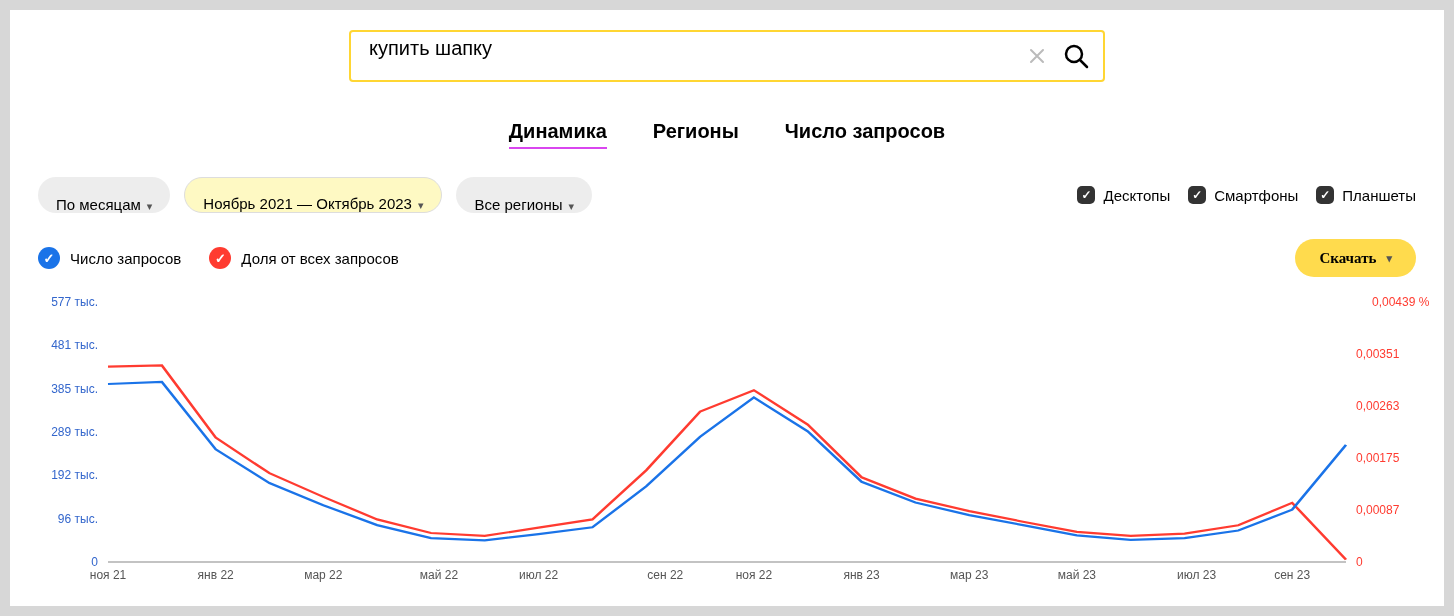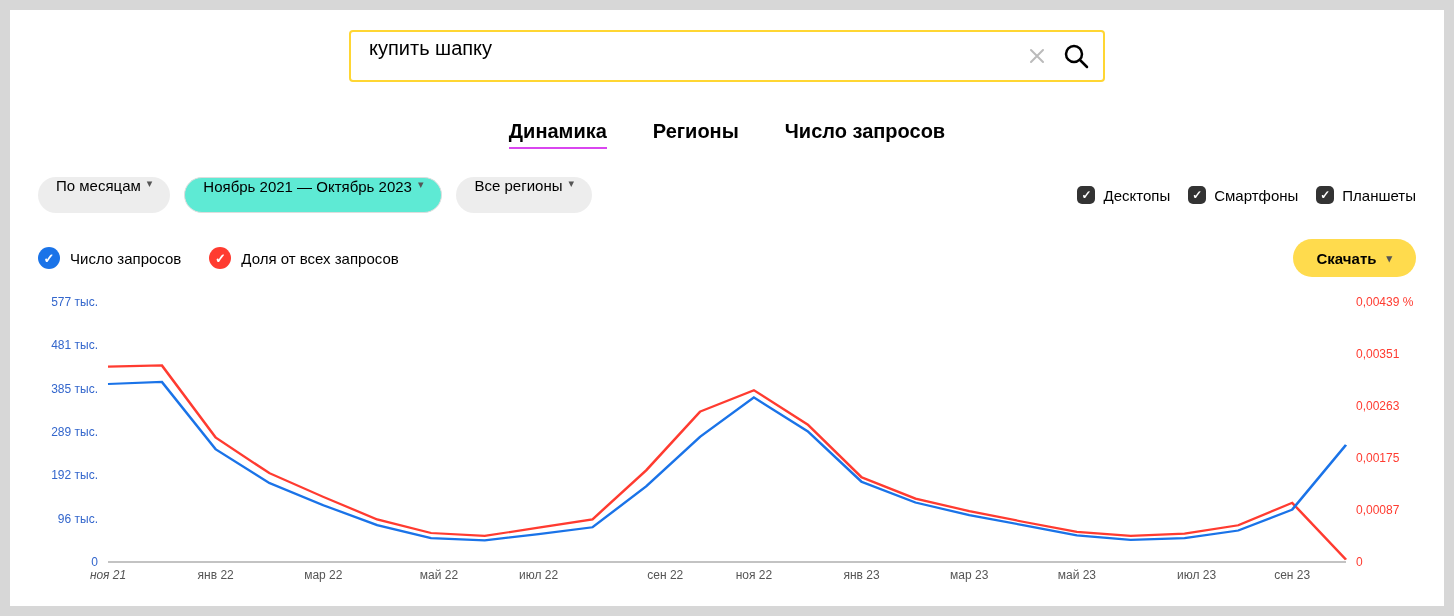--- a/index.html
+++ b/index.html
@@ -67,30 +67,30 @@
   .filters {
     display:flex;
     align-items:center;
     padding: 0 28px;
     margin-top: 28px;
     gap: 14px;
     font-size: 15px;
   }
   .pill {
     display:inline-flex;
-    align-items:flex-start;
+    align-items:flex-end;
     gap:6px;
     height: 36px;
     padding: 0 18px;
     border-radius: 18px;
     cursor:pointer;
     white-space:nowrap;
   }
   .pill.grey { background:#ededed; }
-  .pill.outline { border:1px solid #ddd; background:#5eead4; }
+  .pill.outline { border:1px solid #ddd; background:#fef9c3; }
   .chev { font-size:11px; color:#555; }
   .spacer { flex:1; }
   .chk-group { display:flex; gap:18px; align-items:center; font-size:15px;}
   .chk { display:flex; align-items:center; gap:8px; cursor:pointer; }
   .chk-box {
     width:18px; height:18px; border-radius:5px; background:#333;
     display:flex; align-items:center; justify-content:center;
     color:#fff; font-size:12px; font-weight:bold;
   }
   
@@ -112,20 +112,21 @@
   .dot-red  { background:#ff3b30; }
   .download-btn {
     margin-left:auto;
     background:#ffdb4d;
     height:38px;
     padding:0 24px;
     border-radius:19px;
     display:flex; align-items:center; gap:10px;
     font-weight:bold; font-size:15px;
     cursor:pointer;
+    font-family:Liberation Serif, serif;
   }
   
   .chart-area {
     position:absolute;
     left: 28px; right: 28px; bottom: 14px;
     height: 290px;
   }
   .y-left-labels, .y-right-labels {
     position:absolute; top:0; bottom:30px;
     font-size:12px;
@@ -221,36 +222,36 @@
     <div class="y-left-labels" id="yLeft">
         <div class="y-tick" style="top: 0%;">577 тыс.</div>
         <div class="y-tick" style="top: 16.6667%;">481 тыс.</div>
         <div class="y-tick" style="top: 33.3333%;">385 тыс.</div>
         <div class="y-tick" style="top: 50%;">289 тыс.</div>
         <div class="y-tick" style="top: 66.6667%;">192 тыс.</div>
         <div class="y-tick" style="top: 83.3333%;">96 тыс.</div>
         <div class="y-tick" style="top: 100%;">0</div>
       </div>
     <div class="y-right-labels" id="yRight">
-        <div class="y-tick" style="top: 0%;">0,00439 %</div>
+        <div class="y-tick" style="top: 0%; margin-left: 16px;">0,00439 %</div>
         <div class="y-tick" style="top: 20%;">0,00351</div>
         <div class="y-tick" style="top: 40%;">0,00263</div>
         <div class="y-tick" style="top: 60%;">0,00175</div>
         <div class="y-tick" style="top: 80%;">0,00087</div>
         <div class="y-tick" style="top: 100%;">0</div>
       </div>
     <div class="plot">
       <svg id="plotSvg" viewBox="0 0 1000 260" preserveAspectRatio="none">
           <line x1="0" y1="260" x2="1000" y2="260" stroke="#888" stroke-width="1"></line>
           <path d="M0.0 64.6 L43.5 63.4 L87.0 135.6 L130.4 171.2 L173.9 194.9 L217.4 217.4 L260.9 231.0 L304.3 233.9 L347.8 225.6 L391.3 217.4 L434.8 168.2 L478.3 109.6 L521.7 88.2 L565.2 122.6 L608.7 175.3 L652.2 196.6 L695.7 209.1 L739.1 219.7 L782.6 229.8 L826.1 233.9 L869.6 231.6 L913.0 223.3 L956.5 200.8 L1000.0 257.6" fill="none" stroke="#ff3b30" stroke-width="2.2"></path>
           <path d="M0.0 82.0 L43.5 79.8 L87.0 147.3 L130.4 181.1 L173.9 203.2 L217.4 223.1 L260.9 236.1 L304.3 238.4 L347.8 232.1 L391.3 225.3 L434.8 184.3 L478.3 134.7 L521.7 95.5 L565.2 129.3 L608.7 179.8 L652.2 200.5 L695.7 213.1 L739.1 223.1 L782.6 233.4 L826.1 237.9 L869.6 236.1 L913.0 228.5 L956.5 207.7 L1000.0 142.8" fill="none" stroke="#1a73e8" stroke-width="2.2"></path>
         </svg>
     </div>
     <div class="x-labels" id="xLabels">
-        <div class="x-tick" style="left: 0%; font-style: italic;">ноя 21</div>
+        <div class="x-tick" style="left: 0%;">ноя 21</div>
         <div class="x-tick" style="left: 8.69565%;">янв 22</div>
         <div class="x-tick" style="left: 17.3913%;">мар 22</div>
         <div class="x-tick" style="left: 26.087%; padding-left: 16px;">май 22</div>
         <div class="x-tick" style="left: 34.7826%;">июл 22</div>
         <div class="x-tick" style="left: 43.4783%; margin-left: 19px;">сен 22</div>
         <div class="x-tick" style="left: 52.1739%;">ноя 22</div>
         <div class="x-tick" style="left: 60.8696%;">янв 23</div>
         <div class="x-tick" style="left: 69.5652%;">мар 23</div>
         <div class="x-tick" style="left: 78.2609%;">май 23</div>
         <div class="x-tick" style="left: 86.9565%; margin-left: 12px;">июл 23</div>

